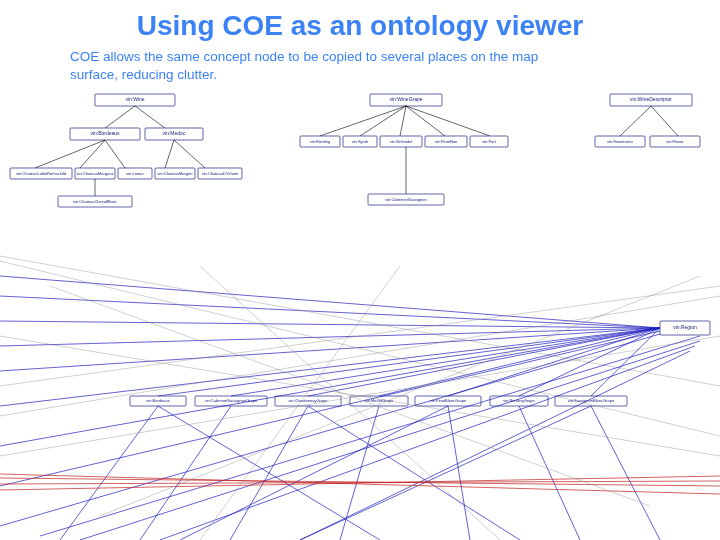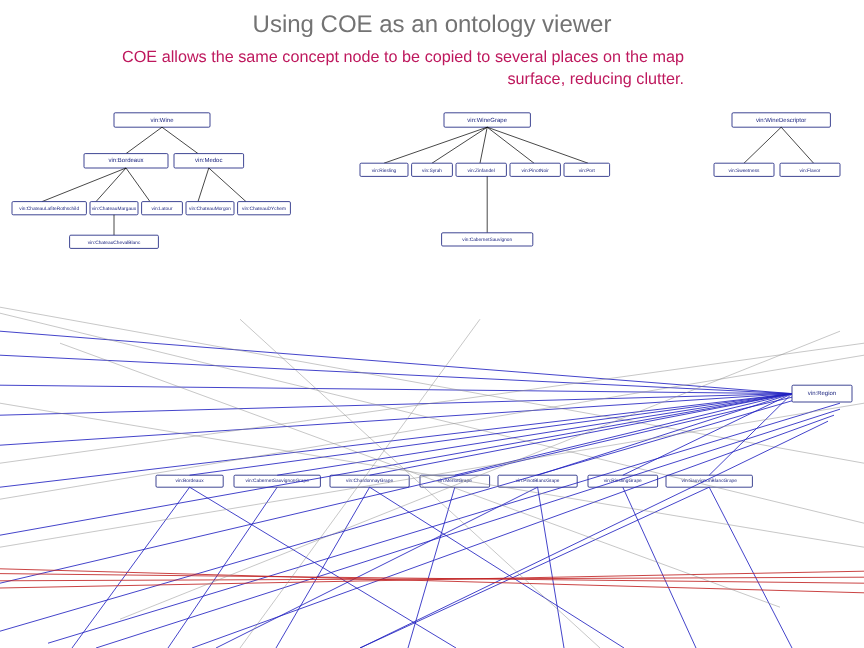--- a/index.html
+++ b/index.html
@@ -6,32 +6,31 @@
   body {
     width: 720px;
     height: 540px;
     background: #fff;
     font-family: Arial, Helvetica, sans-serif;
     position: relative;
     overflow: hidden;
   }
   .title {
     text-align: center;
-    font-size: 20px;
-    font-weight: 400;
+    font-size: 28px;
+    font-weight: 700;
     padding-top: 10px;
-    color: #737373;
+    color: #3b82f6;
   }
   .subtitle {
     font-size: 13.5px;
     line-height: 1.35;
-    color: #be185d;
+    color: #3b82f6;
     padding: 6px 70px 0 70px;
     max-width: 640px;
-    text-align: right;
   }
   .canvas {
     position: absolute;
     left: 0; right: 0;
     top: 86px;
     bottom: 0;
   }
   svg { display: block; }
   .node {
     stroke: #1a237e;

